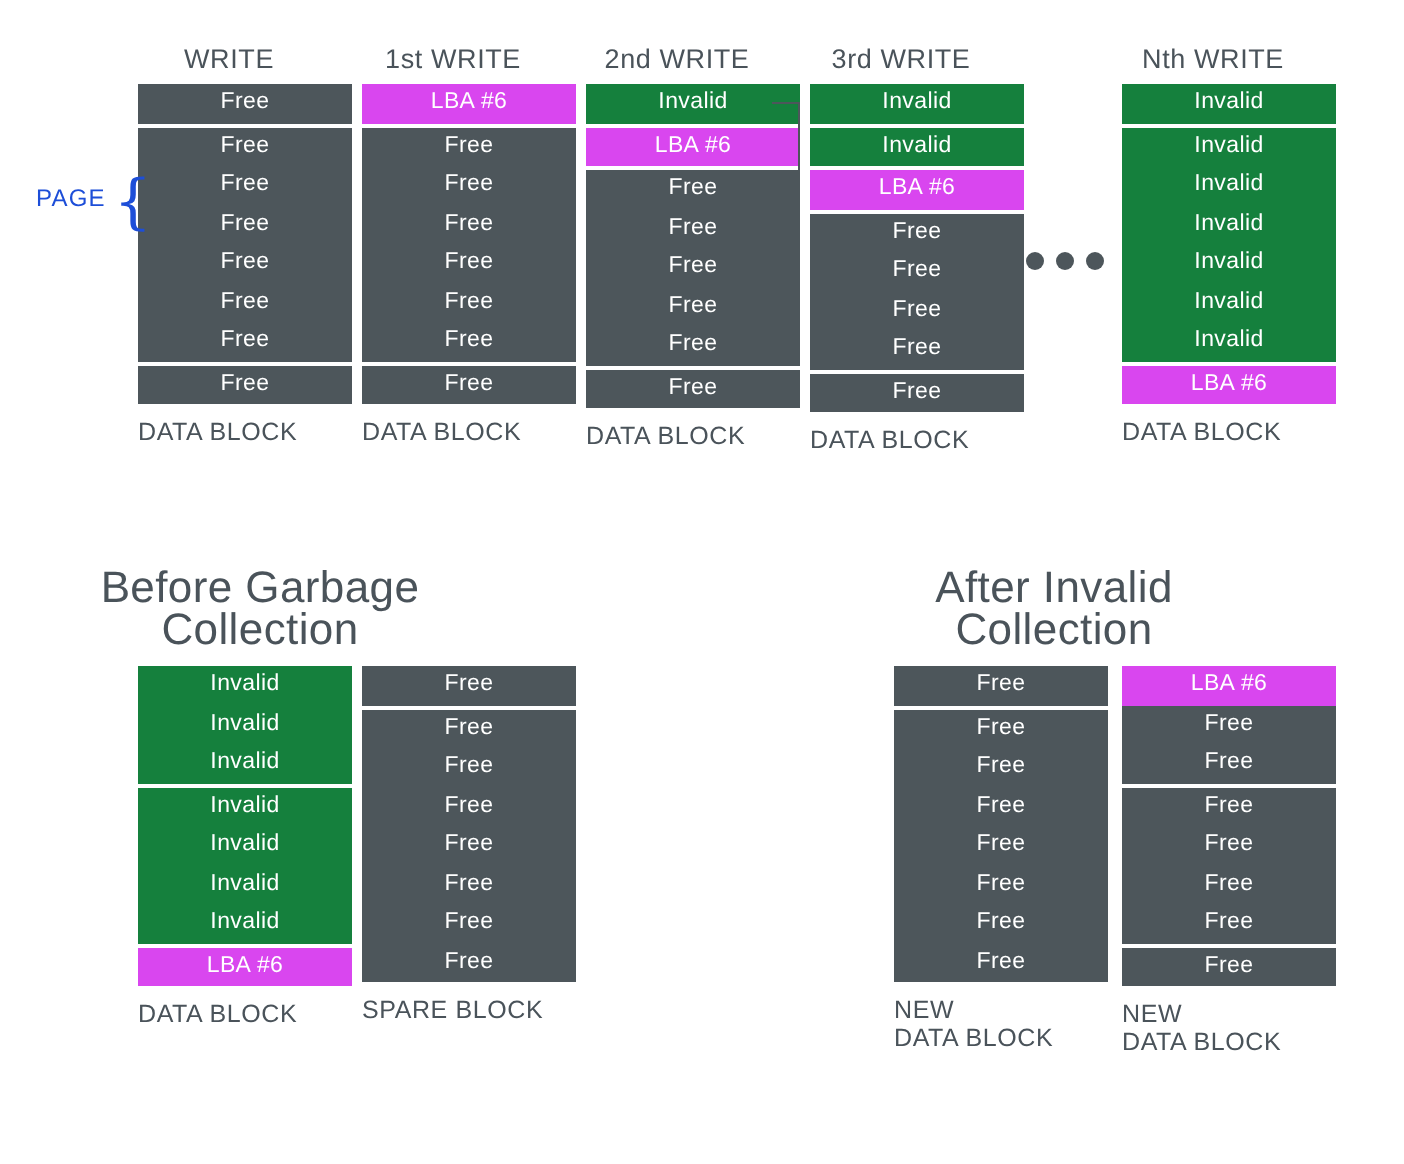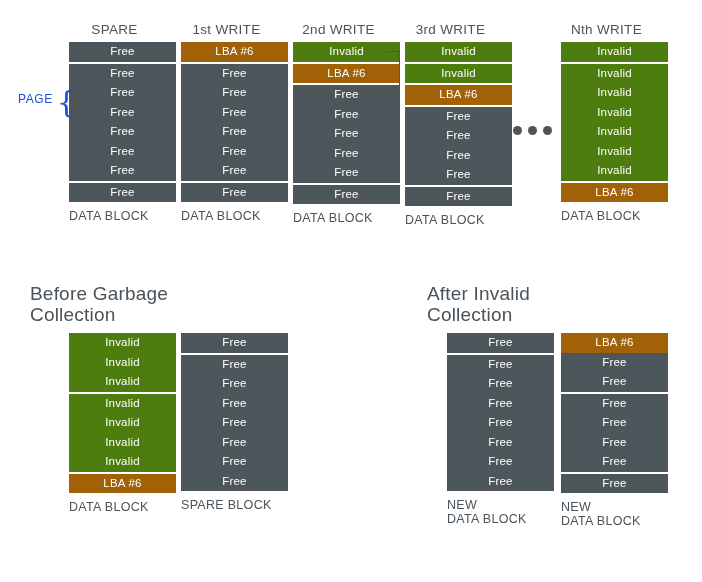--- a/index.html
+++ b/index.html
@@ -37,22 +37,22 @@
   .cell {
     height: 19.5px;
     line-height: 19.5px;
     text-align: center;
     font-size: 11.5px;
     color: #ffffff;
     letter-spacing: 0.2px;
     box-sizing: border-box;
   }
   .cell.free    { background: #4d565b; }
-  .cell.invalid { background: #4d7c0f; }
-  .cell.lba     { background: #a16207; }
+  .cell.invalid { background: #15803d; }
+  .cell.lba     { background: #d946ef; }
   
   .cell.sep-after { border-bottom: 2px solid #ffffff; height: 21.5px; }
 
   .block-caption {
     text-align: left;
     font-size: 12.5px;
     color: #4a535a;
     letter-spacing: 0.3px;
     margin-top: 7px;
     line-height: 14px;
@@ -104,33 +104,34 @@
     width: 14px;
     height: 35px;
     border: 1.5px solid #4d565b;
     border-left: none;
     box-sizing: border-box;
   }
 
   
   .section-heading {
     position: absolute;
-    font-size: 19px;
+    text-align: center;
+    font-size: 22px;
     color: #4a535a;
     line-height: 21px;
     letter-spacing: 0.2px;
     white-space: pre-line;
   }
 </style>
 </head>
 <body>
 
 <div id="top-row">
     <div class="block-col" style="left: 69px; top: 22px;">
-      <div class="block-title">SPARE</div>
+      <div class="block-title">WRITE</div>
       <div class="block">
         <div class="cell free sep-after">Free</div>
         <div class="cell free">Free</div>
         <div class="cell free">Free</div>
         <div class="cell free">Free</div>
         <div class="cell free">Free</div>
         <div class="cell free">Free</div>
         <div class="cell free sep-after">Free</div>
         <div class="cell free">Free</div>
       </div>

